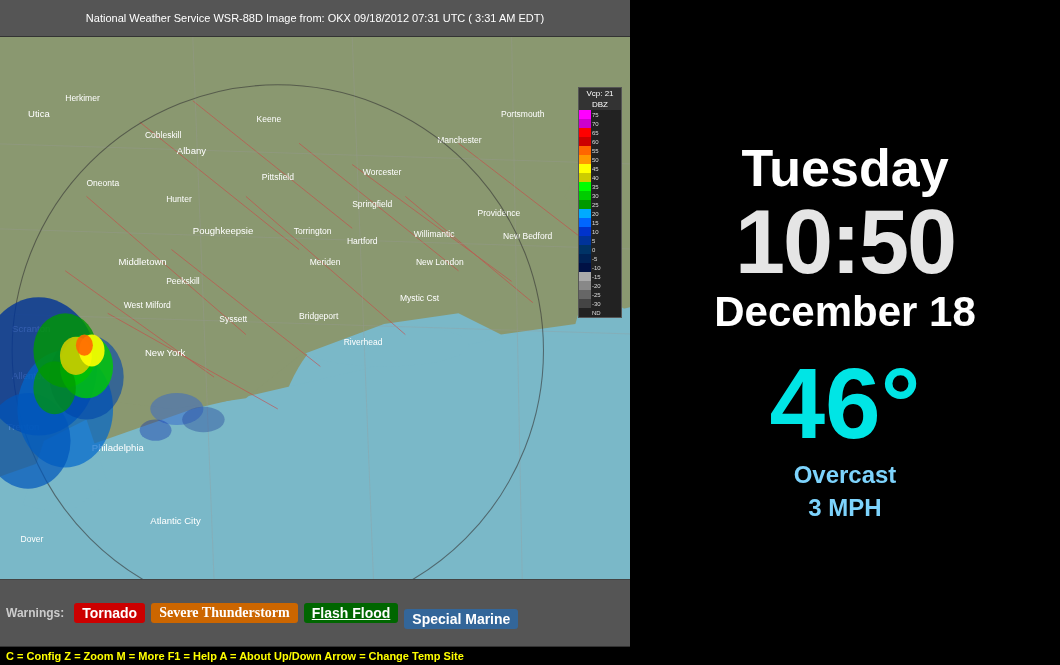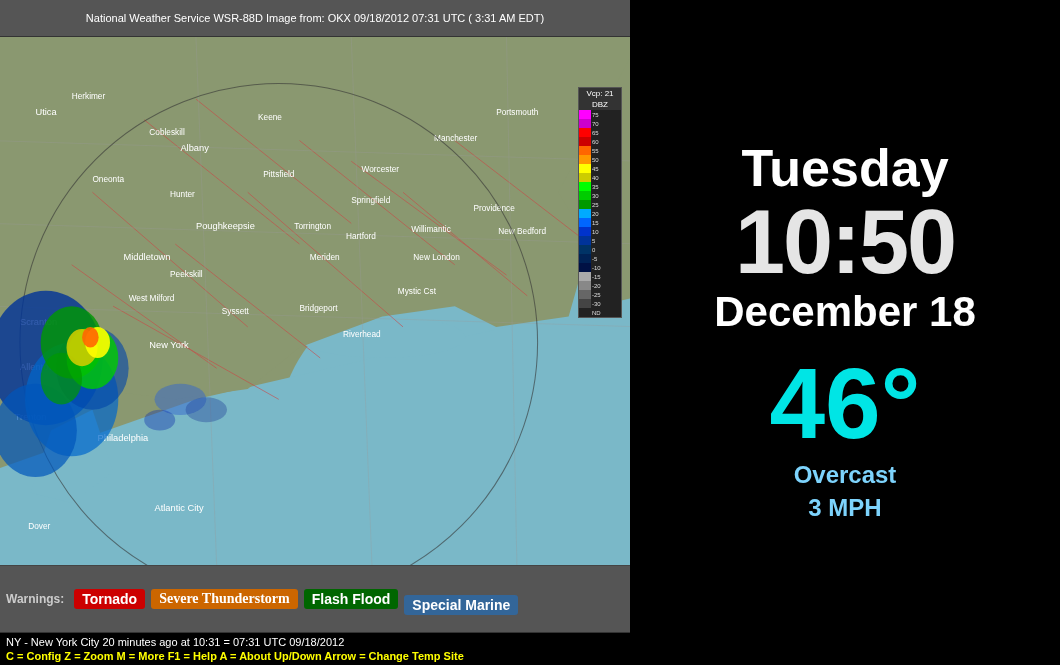--- a/index.html
+++ b/index.html
@@ -101,21 +101,21 @@
       padding: 2px 8px;
       border-radius: 3px;
       font-size: 14px;
       font-weight: bold;
       color: #fff;
       cursor: pointer;
     }
 
     .badge-tornado { background: #cc0000; }
     .badge-thunderstorm { background: #cc6600; font-family: Liberation Serif, serif; }
-    .badge-flash-flood { background: #006600; }
+    .badge-flash-flood { background: #006600; text-decoration: underline; }
     .badge-marine { background: #336699; margin-top: 12px; }
 
     
     .status-bar {
       background: #000;
       padding: 3px 6px;
       border-top: 1px solid #333;
     }
 
     .status-line1 {
@@ -406,21 +406,20 @@
 
     <div class="warnings-bar">
       <span class="warnings-label">Warnings:</span>
       <span class="warning-badge badge-tornado">Tornado</span>
       <span class="warning-badge badge-thunderstorm">Severe Thunderstorm</span>
       <span class="warning-badge badge-flash-flood">Flash Flood</span>
       <span class="warning-badge badge-marine">Special Marine</span>
     </div>
 
     <div class="status-bar">
-      <div class="status-line1">NY - New York City    20 minutes ago at 10:31 = 07:31 UTC  09/18/2012</div>
       <div class="status-line2">C = Config   Z = Zoom   M = More  F1 = Help  A = About   Up/Down Arrow = Change Temp Site</div>
     </div>
   </div>
 
   <div class="weather-panel">
     <div class="day-name">Tuesday</div>
     <div class="time-display">10:50</div>
     <div class="date-display">December 18</div>
     <div class="temperature">46°</div>
     <div class="weather-condition">

